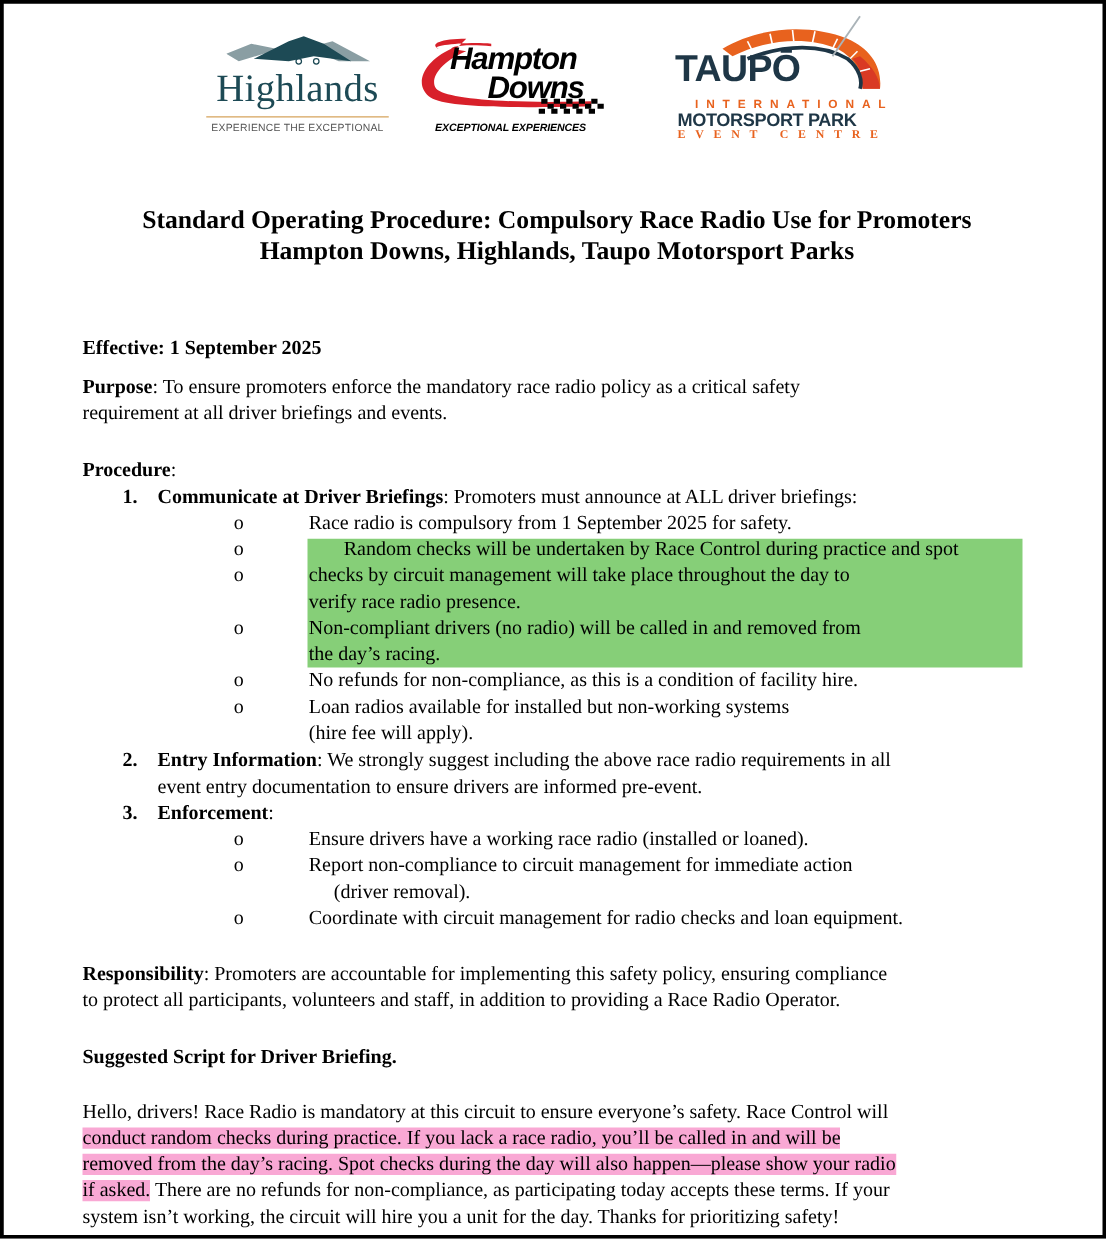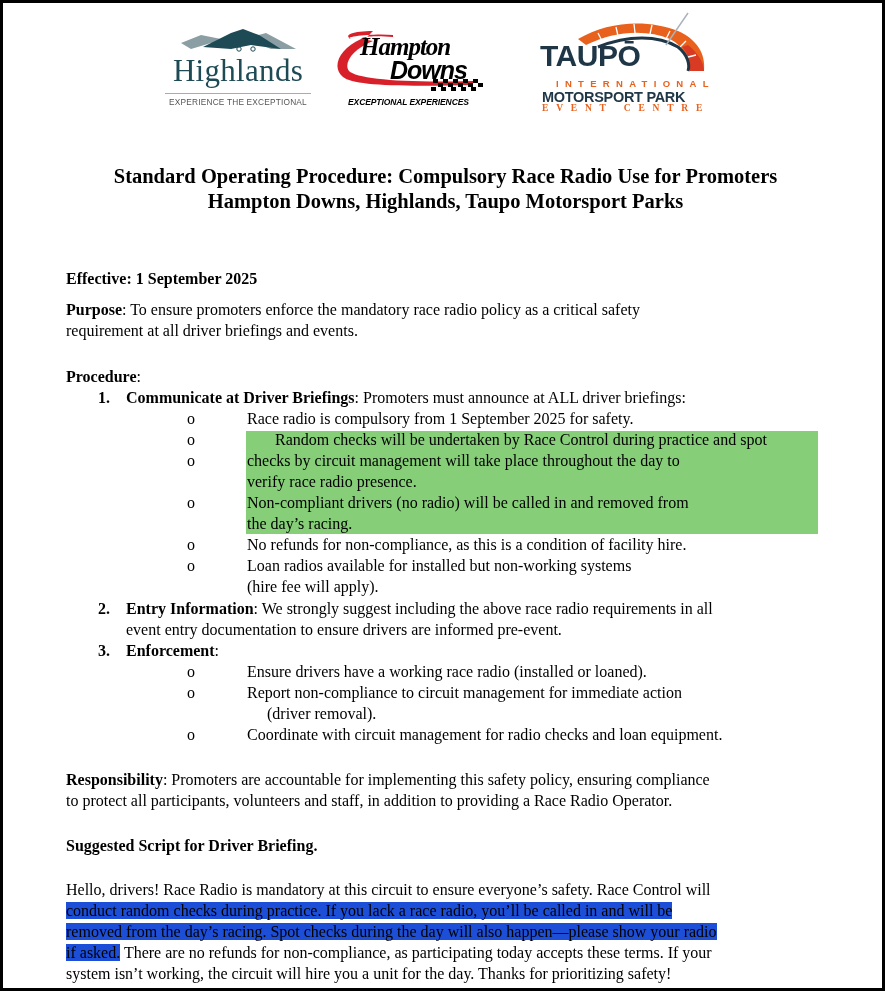--- a/index.html
+++ b/index.html
@@ -25,21 +25,21 @@
     .hl .hl-tag {
       position: absolute; left: 0; top: 70px; width: 150px; text-align: center;
       font-family: "Liberation Sans", sans-serif; font-size: 8.3px; color: #555; letter-spacing: 0.2px;
     }
     .hd { left: 330px; top: 18px; width: 165px; height: 84px; }
     .hd svg { position: absolute; left: 0; top: 0; }
     .hd .hd-1, .hd .hd-2 {
       position: absolute; font-family: "Liberation Sans", sans-serif; font-weight: bold; font-style: italic;
       color: #000; letter-spacing: -1px;
     }
-    .hd .hd-1 { left: 27px; top: 6px; font-size: 25px; font-family: Liberation Serif, serif; }
+    .hd .hd-1 { left: 27px; top: 6px; font-size: 25px; }
     .hd .hd-2 { left: 57px; top: 29px; font-size: 25px; }
     .hd .hd-tag {
       position: absolute; left: 15px; top: 70px; font-family: "Liberation Sans", sans-serif;
       font-size: 8.5px; font-weight: bold; font-style: italic; color: #000; letter-spacing: -0.1px;
     }
     .tp { left: 535px; top: 0; width: 175px; height: 106px; }
     .tp svg { position: absolute; left: 0; top: 0; }
     .tp .tp-word {
       position: absolute; left: 2px; top: 30px; font-family: "Liberation Sans", sans-serif;
       font-weight: bold; font-size: 30px; color: #1e3646; letter-spacing: -0.5px;
@@ -58,21 +58,21 @@
     
     .title {
       position: absolute; left: 0; top: 161px; width: 885px; text-align: center;
       font-weight: bold; font-size: 20.5px; line-height: 25px;
     }
     .t { position: absolute; font-size: 16px; line-height: 21px; white-space: nowrap; }
     .b { font-weight: bold; }
     .hl-block {
       position: absolute; left: 243px; top: 428px; width: 572px; height: 103px; background: #86cf78;
     }
-    .mark { background: #1d4ed8; text-align: right; }
+    .mark { background: #f9a8d4; text-align: right; }
   </style>
 </head>
 <body>
 
 <div class="frame">
 
   <div class="logos">
     <div class="logo hl">
       <svg width="115" height="28" viewBox="0 0 115 28">
         <path d="M0 16 L20 8 L40 12 L58 4 L70 10 L85 6 L115 22 L90 22 L70 14 L50 20 L30 16 L10 22 Z" fill="#8a9ea3"></path>

